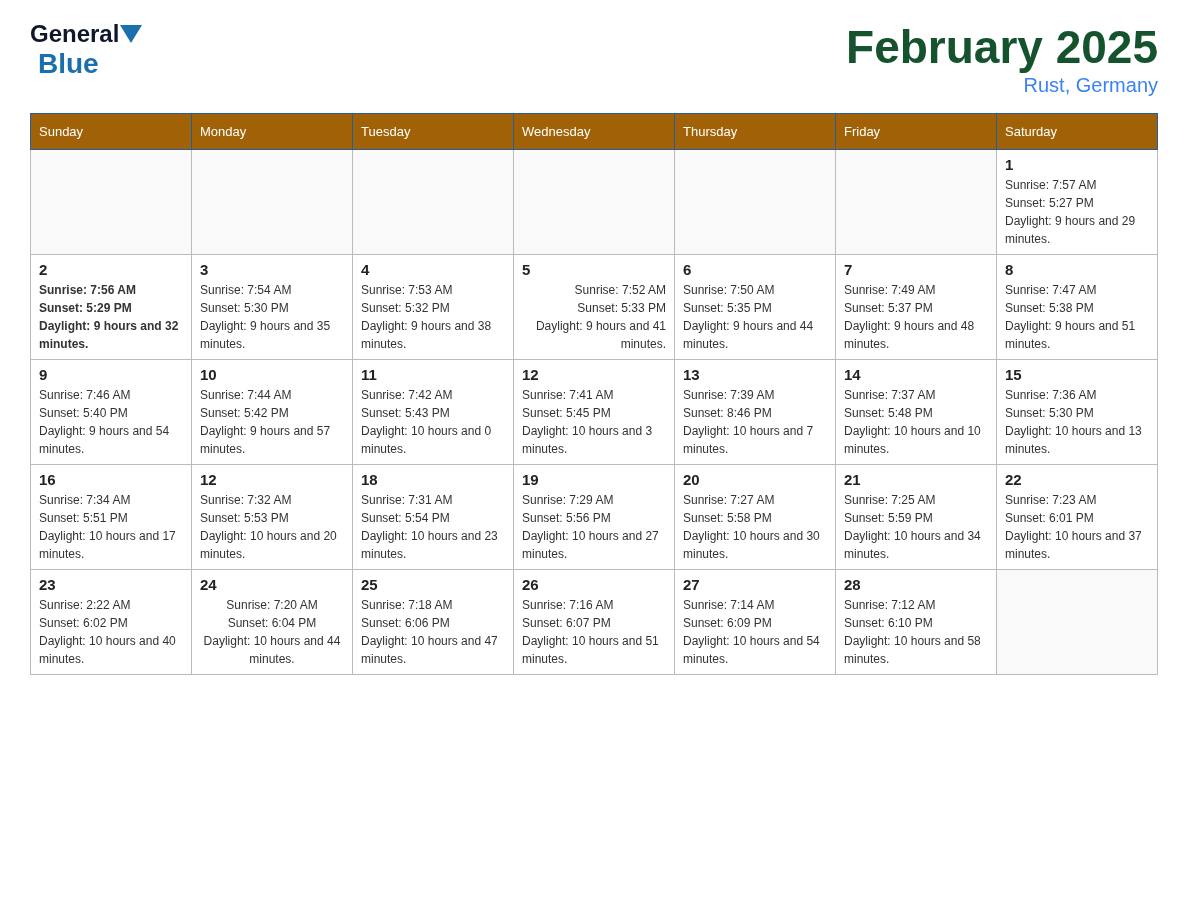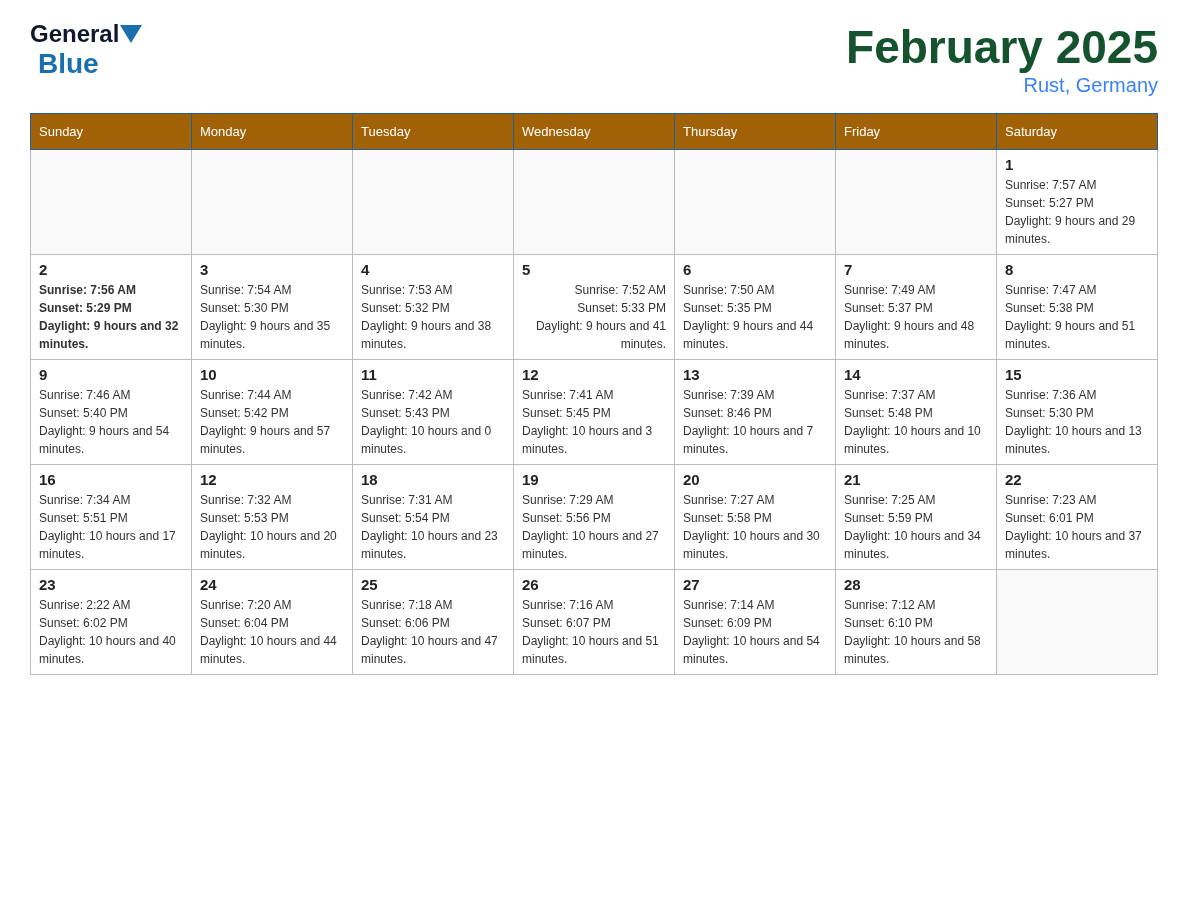--- a/index.html
+++ b/index.html
@@ -267,21 +267,21 @@
       </tr>
       <tr>
         <td>
           <span class="day-num">23</span>
           <div class="day-info" style="white-space: pre-line;">Sunrise: 2:22 AM
 Sunset: 6:02 PM
 Daylight: 10 hours and 40 minutes.</div>
         </td>
         <td>
           <span class="day-num">24</span>
-          <div class="day-info" style="white-space: pre-line;">Sunrise: 7:20 AM
+          <div class="day-info" style="white-space: pre-line; text-align: center;">Sunrise: 7:20 AM
 Sunset: 6:04 PM
 Daylight: 10 hours and 44 minutes.</div>
         </td>
         <td>
           <span class="day-num">25</span>
           <div class="day-info" style="white-space: pre-line;">Sunrise: 7:18 AM
 Sunset: 6:06 PM
 Daylight: 10 hours and 47 minutes.</div>
         </td>
         <td>

